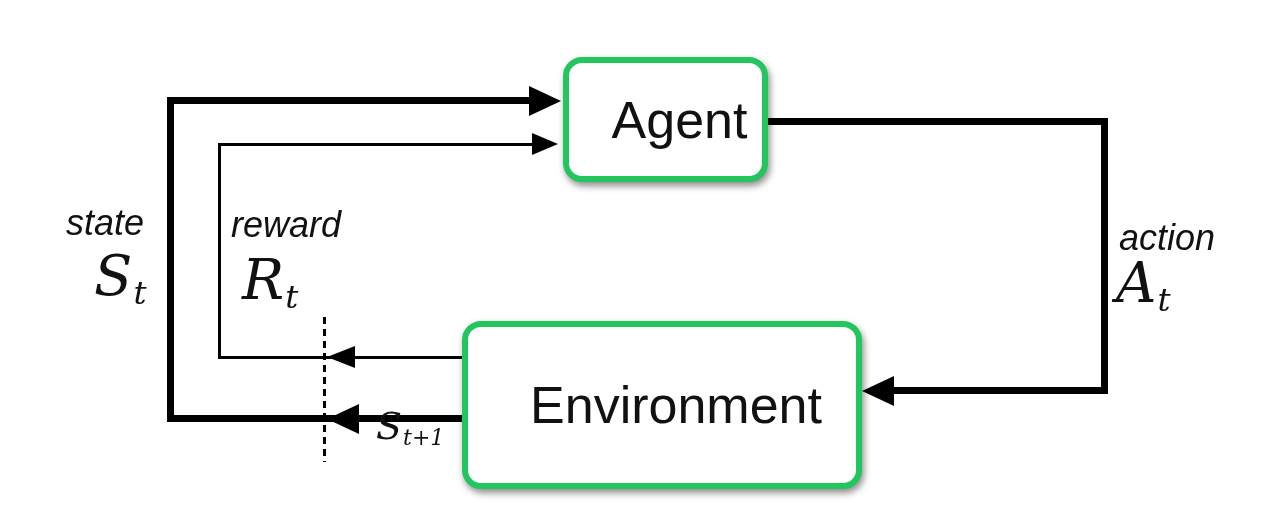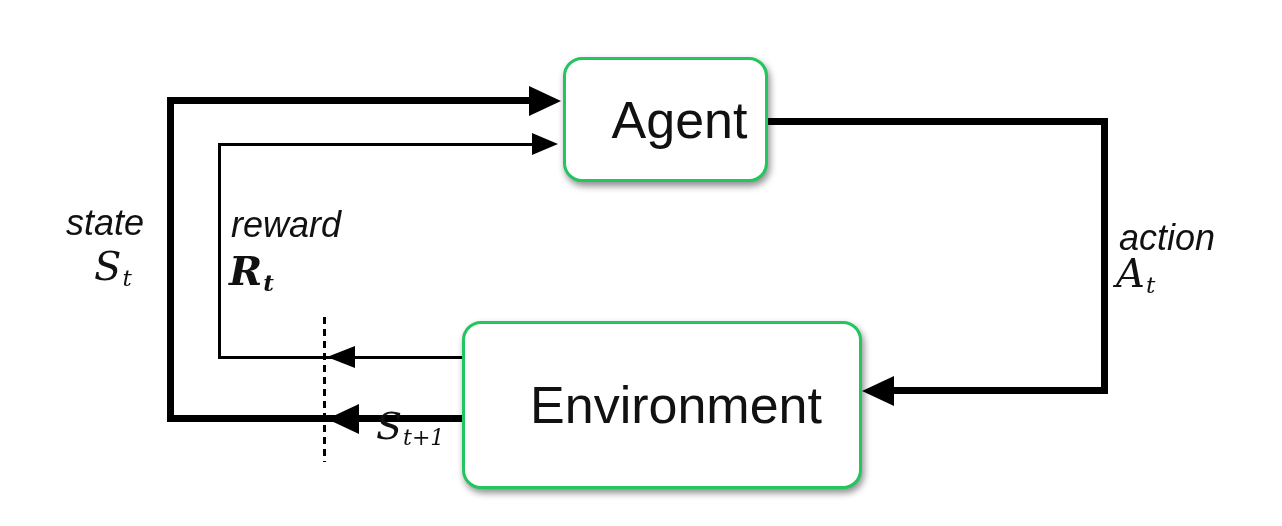--- a/index.html
+++ b/index.html
@@ -8,21 +8,21 @@
     width:1282px;height:526px;
     background:#ffffff;
     overflow:hidden;
     font-family:"Liberation Sans",sans-serif;
     color:#0c0c0c;
   }
   
   .node{
     position:absolute;
     background:#ffffff;
-    border:3px solid #22c55e;
+    border:6px solid #22c55e;
     border-radius:19px;
     box-shadow:2px 4px 7px rgba(0,0,0,0.45);
     display:flex;align-items:center;justify-content:center;
     font-size:52px;
     color:#111;
     z-index:3;
     box-sizing:border-box;
     padding-left:28px;
   }
   #agent-box{left:563px;top:57px;width:205px;height:125px;}
@@ -56,28 +56,28 @@
   #arrow-reward-in {left:532px;top:133px;}
   #arrow-next-reward{left:327px;top:346px;}
   #arrow-next-state {left:327px;top:404px;}
   #arrow-action-in  {left:862px;top:376px;}
 
   
   .word{position:absolute;font-size:36px;color:#111;z-index:2;white-space:nowrap;font-style:italic;}
   .sym{
     position:absolute;
     font-family:"DejaVu Serif","Liberation Serif",serif;
-    font-style:italic;font-size:40px;color:#111;z-index:2;white-space:nowrap;
+    font-style:italic;font-size:56px;color:#111;z-index:2;white-space:nowrap;
   }
   .sym .msub{font-size:0.58em;vertical-align:-0.28em;margin-left:1px;}
   .sym.small{font-size:38px;}
   #state-word {left:66px; top:202px;}
   #state-sym  {left:94px; top:243px;}
   #reward-word{left:231px;top:204px;}
-  #reward-sym {left:229px;top:247px;font-weight:bold;}
+  #reward-sym {left:242px;top:247px;}
   #action-word{left:1119px;top:217px;}
   #action-sym {left:1116px;top:250px;}
   #next-reward-sym{left:376px;top:308px;}
   #next-state-sym {left:376px;top:364px;margin-top:40px;}
 </style>
 </head>
 <body>
 
 <div id="canvas">
 

